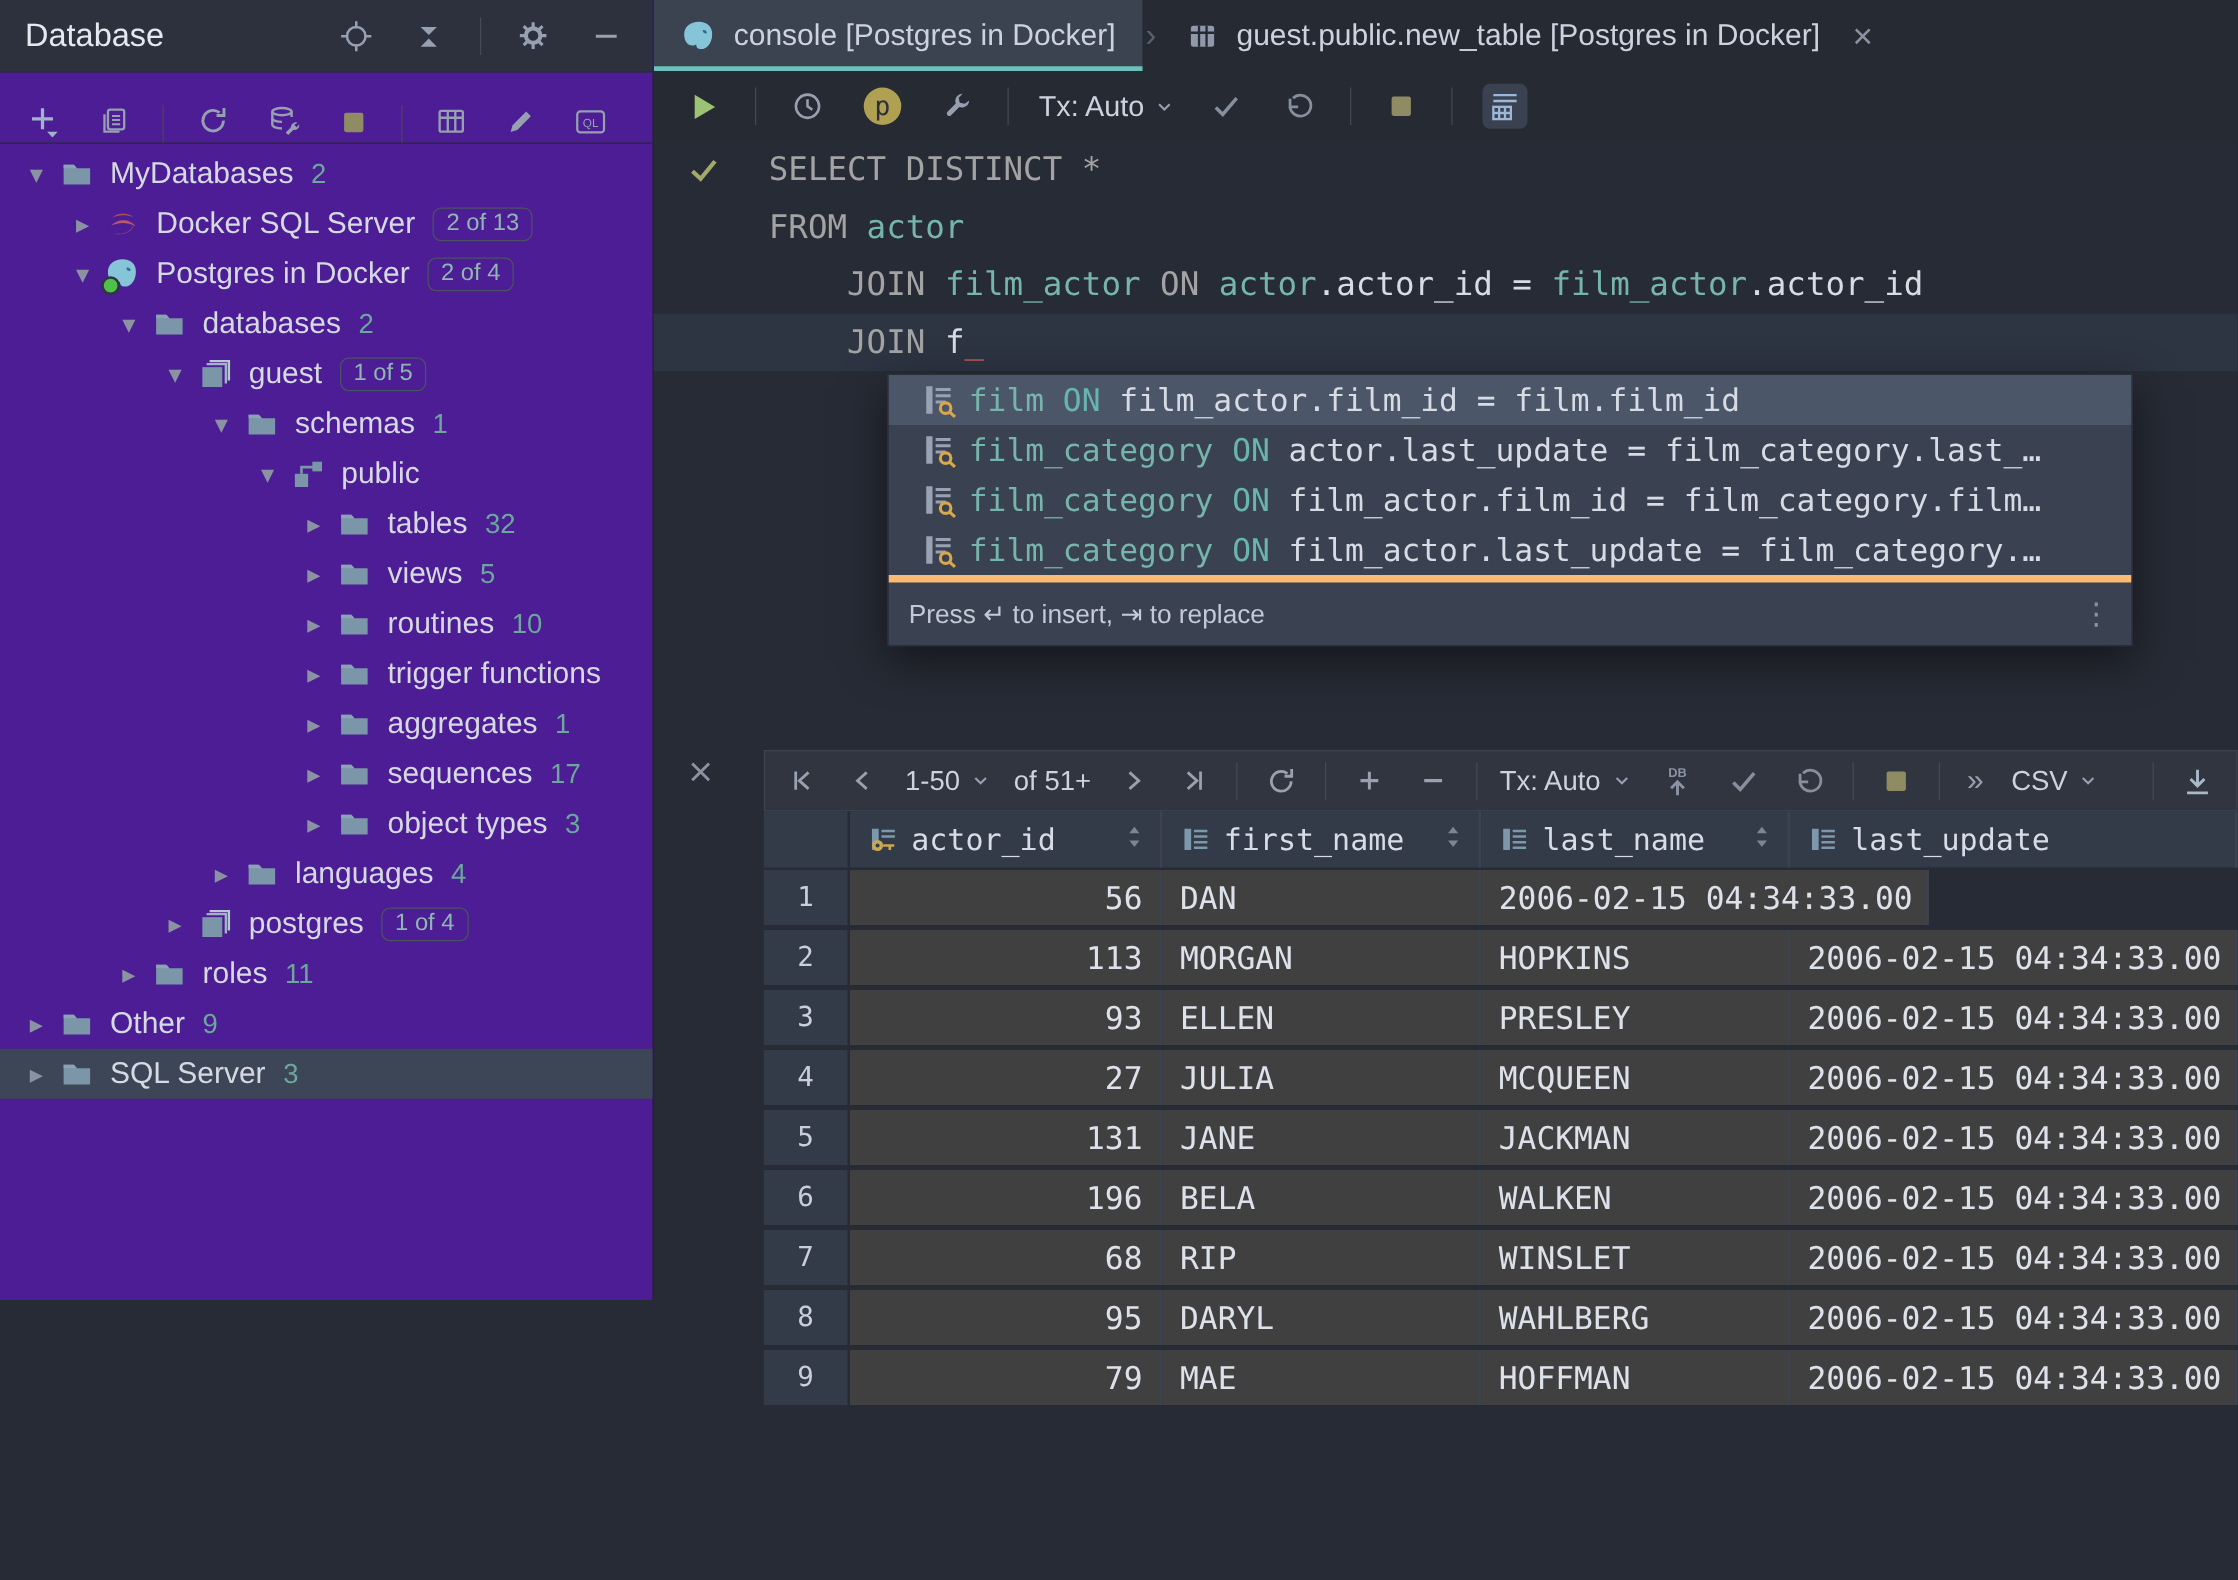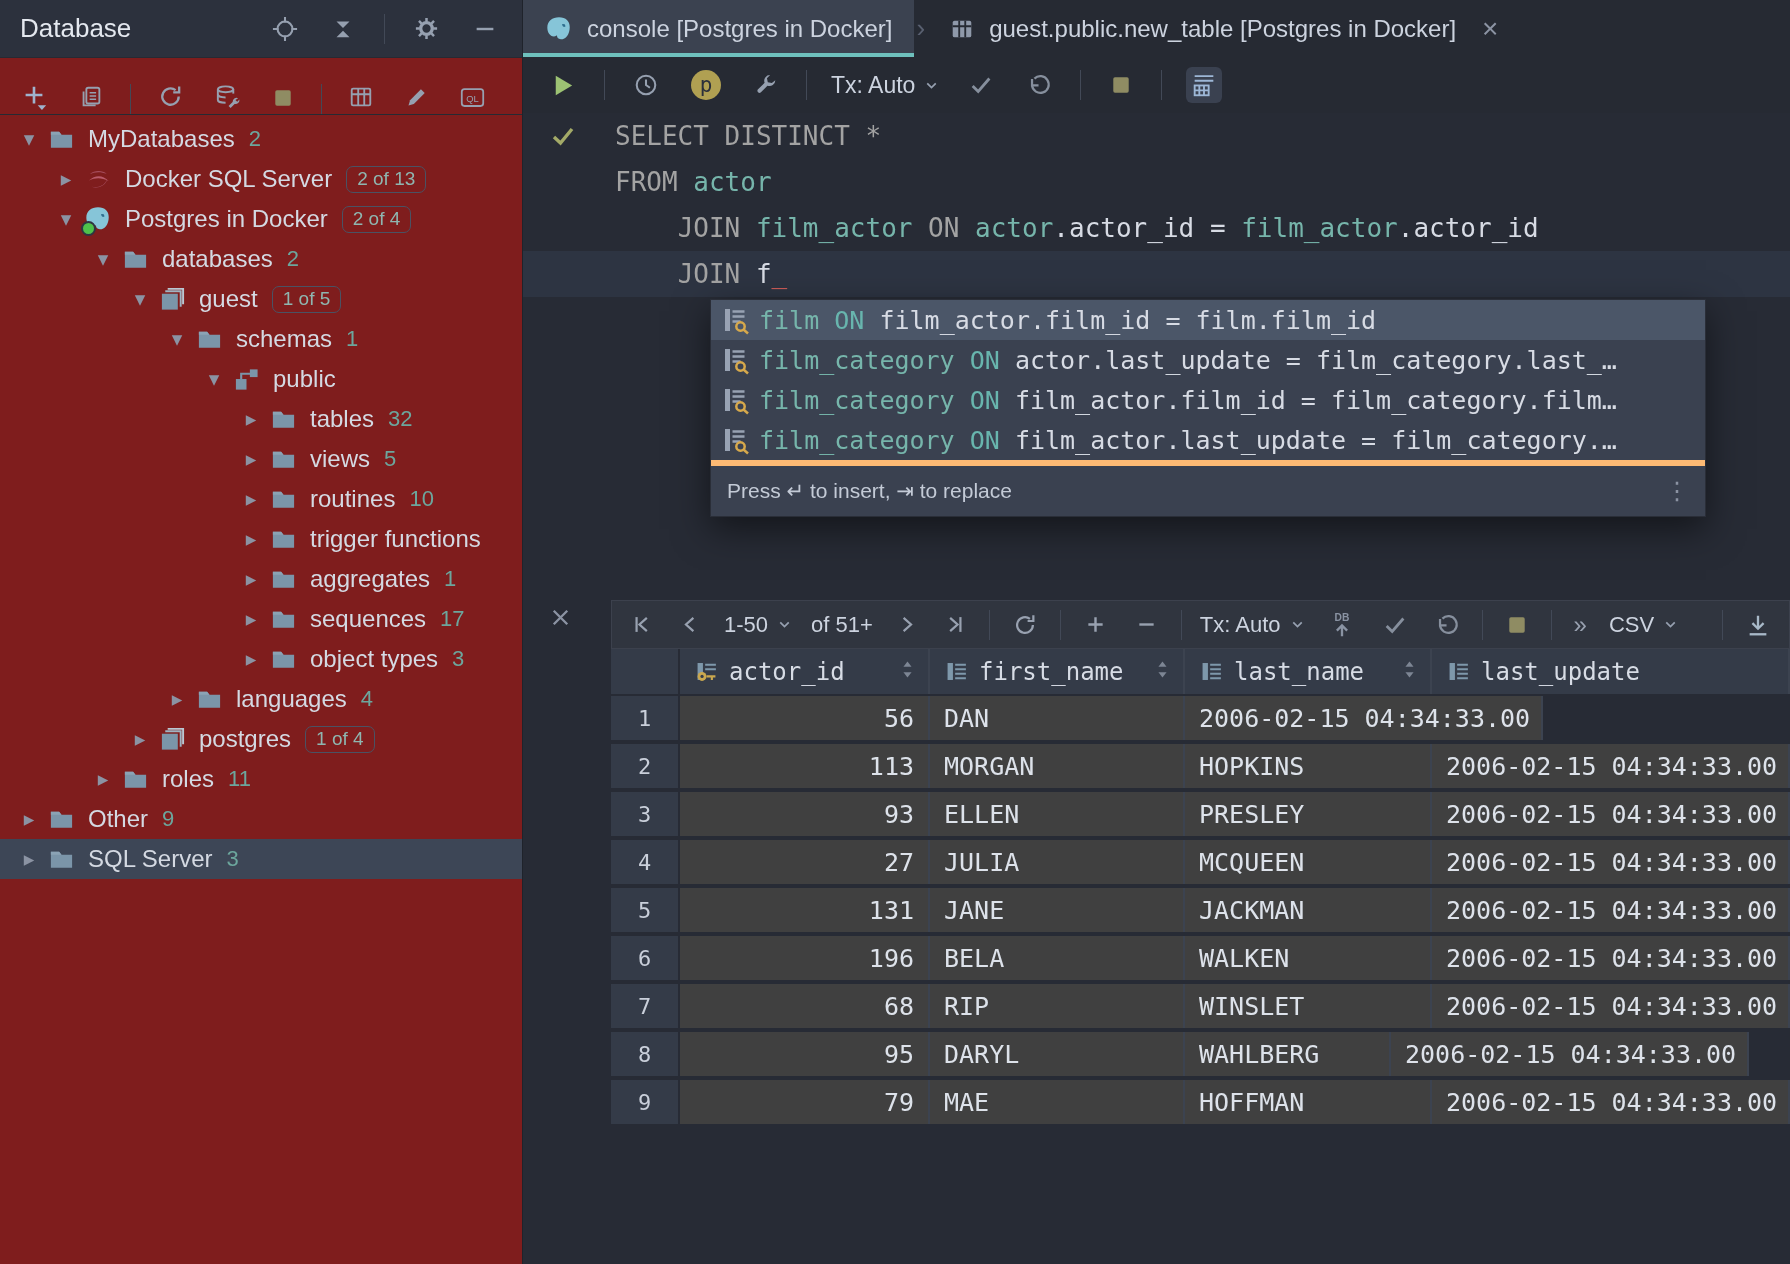--- a/index.html
+++ b/index.html
@@ -3,21 +3,21 @@
 <meta charset="utf-8">
 <style>
   html,body{margin:0;padding:0}
   body{width:1790px;height:1264px;position:relative;overflow:hidden;
        background:#272b35;color:#d4d9e2;font-family:"Liberation Sans",sans-serif;}
   .icon{display:inline-flex;align-items:center;justify-content:center;color:#96a0b0;flex:0 0 auto}
   .vdiv{width:1px;height:30px;background:#424957;flex:0 0 auto}
   .spacer{flex:1 1 auto}
 
   
-  #sidebar{position:absolute;left:0;top:0;width:523px;height:1264px;background:#7f1d1d;border-right:1px solid #1f232b;box-sizing:border-box}
+  #sidebar{position:absolute;left:0;top:0;width:523px;height:1040px;background:#4c1d95;border-right:1px solid #1f232b;box-sizing:border-box}
   #sb-header{height:57px;display:flex;align-items:center;padding:0 20px;background:#2c313d}
   #sb-title{font-size:26px;color:#e4e8ef}
   .sb-head-icons{margin-left:auto;display:flex;align-items:center;gap:24px}
   #sb-toolbar{height:56px;display:flex;align-items:flex-end;gap:22px;padding:0 16px;border-top:1px solid #262a33;border-bottom:1px solid #262a33}
   .tbtn{display:inline-flex;align-items:center;justify-content:center;padding:4px;border-radius:6px}
   .tbtn.hl{background:#3a4150}
   #tree{padding-top:4px}
   .tree-row{height:40px;display:flex;align-items:center;font-size:24px;color:#d4d9e2;white-space:nowrap}
   .tree-row.selected{background:#3d4656}
   .tw{width:34px;text-align:center;color:#8b93a3;font-size:21px;flex:0 0 auto}
@@ -42,21 +42,21 @@
   #editor{position:absolute;left:523px;top:113px;right:0;bottom:0;background:#272b35}
   .code-line{position:absolute;left:0;right:0;height:46px;display:flex;align-items:center}
   .code-line.current{background:#2d3442}
   .cl-gutter{width:92px;padding-left:26px;box-sizing:border-box;flex:0 0 auto;display:flex;align-items:center}
   .cl-text{font-family:"DejaVu Sans Mono",monospace;font-size:26px;white-space:pre}
   .kw{color:#a3a3a3}.tbl{color:#76b5ab}.pl{color:#d7dbe4}.caret{color:#d75f5a}
   .on{color:#68b5ae}
 
   
   #popup{position:absolute;left:710px;top:299px;width:996px;background:#3a4150;border:1px solid #2a2e38;box-shadow:0 12px 34px rgba(0,0,0,.5);z-index:5;box-sizing:border-box}
-  .pp-row{height:40px;display:flex;align-items:center;padding:0 8px;font-family:"DejaVu Sans Mono",monospace;font-size:25px;white-space:pre;overflow:hidden}
+  .pp-row{height:40px;display:flex;align-items:center;padding:0 24px;font-family:"DejaVu Sans Mono",monospace;font-size:25px;white-space:pre;overflow:hidden}
   .pp-row.selected{background:#4b5668}
   .pp-ic{width:34px;height:32px;margin-right:6px}
   .pp-footer{height:42px;border-top:6px solid #fdba74;display:flex;align-items:center;padding:4px 16px;font-size:21px;color:#c3cad6}
   .kebab{margin-left:auto;color:#8b93a3;font-size:24px;letter-spacing:0}
 
   
   #res-close{position:absolute;left:543px;top:600px;z-index:3}
   #res-toolbar{position:absolute;left:611px;top:600px;right:0;height:49px;background:#30353f;border:1px solid #3c414d;box-sizing:border-box;display:flex;align-items:center;gap:18px;padding:0 14px;font-size:22px;color:#cfd5df}
   #res-toolbar .tb-label{font-size:22px}
   #res-table{position:absolute;left:611px;top:649px;right:0}
@@ -798,21 +798,21 @@
       <span class="gcell">7</span>
       <span class="cell num" style="width:250px">68</span>
       <span class="cell" style="width:255px">RIP</span>
       <span class="cell" style="width:247px">WINSLET</span>
       <span class="cell" style="width:358px">2006-02-15 04:34:33.00</span>
     </div>
     <div class="tr data">
       <span class="gcell">8</span>
       <span class="cell num" style="width:250px">95</span>
       <span class="cell" style="width:255px">DARYL</span>
-      <span class="cell" style="width:206px">WAHLBERG</span>
+      <span class="cell" style="width:247px">WAHLBERG</span>
       <span class="cell" style="width:358px">2006-02-15 04:34:33.00</span>
     </div>
     <div class="tr data">
       <span class="gcell">9</span>
       <span class="cell num" style="width:250px">79</span>
       <span class="cell" style="width:255px">MAE</span>
       <span class="cell" style="width:247px">HOFFMAN</span>
       <span class="cell" style="width:358px">2006-02-15 04:34:33.00</span>
     </div>
   </div>

